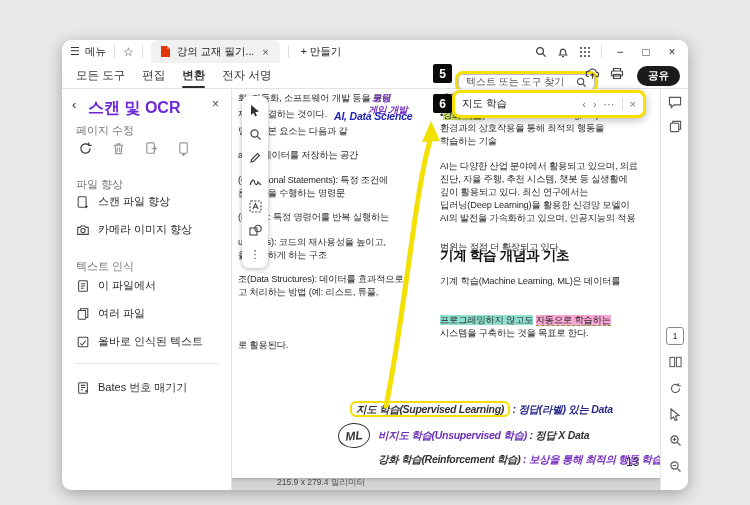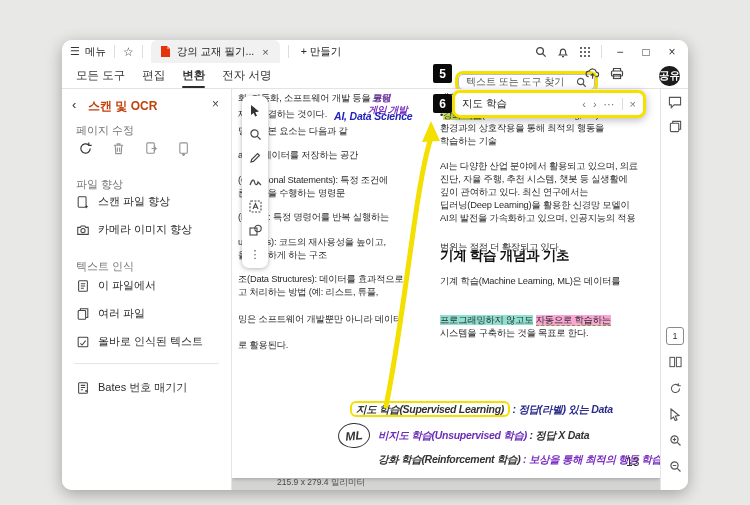--- a/index.html
+++ b/index.html
@@ -19,27 +19,27 @@
 .tb-right{margin-left:auto;display:flex;align-items:center;gap:10px}
 .win-ctl{font-size:12px;color:#333;width:16px;text-align:center}
 
 .toolbar{position:absolute;top:23px;left:0;right:0;height:26px;border-bottom:1px solid #e3e3e3;display:flex;align-items:center;padding-left:14px;gap:17px;font-size:11.5px;color:#333;background:#fff}
 .tt{padding:4px 0;position:relative}
 .tt.active{font-weight:bold}
 .tt.active::after{content:"";position:absolute;left:0;right:0;bottom:-1px;height:2px;background:#2c2c2c;border-radius:2px}
 .search-wrap{position:absolute;left:393px;top:8px;border:3px solid #f6e000;border-radius:8px;background:#fff}
 .search-field{display:flex;align-items:center;gap:12px;border:1px solid #bdbdbd;border-radius:5px;height:16px;padding:0 7px;font-size:10px;color:#555;background:#fff}
 .tb-icons{position:absolute;right:64px;top:4px;display:flex;align-items:center;gap:10px}
-.share-pill{position:absolute;right:8px;top:3px;background:#1b1b1b;color:#fff;font-size:10.5px;border-radius:11px;padding:3px 0;font-weight:bold}
+.share-pill{position:absolute;right:8px;top:3px;background:#1b1b1b;color:#fff;font-size:10.5px;border-radius:11px;padding:3px 11px;font-weight:bold}
 
 .content{position:absolute;top:49px;left:0;right:0;bottom:0}
 .panel{position:absolute;left:0;top:0;bottom:0;width:170px;background:#fff;border-right:1px solid #e4e4e4}
 .p-head{position:absolute;top:6px;left:0;right:0;height:20px}
 .p-back{position:absolute;left:10px;top:2px;font-size:13px;color:#333}
-.p-title{position:absolute;left:26px;top:3px;font-size:12px;font-weight:bold;color:#c2410c}
+.p-title{position:absolute;left:26px;top:3px;font-size:16px;font-weight:bold;color:#6d28d9}
 .p-close{position:absolute;right:12px;top:2px;font-size:12px;color:#444}
 .p-label{position:absolute;left:14px;font-size:11px;color:#767676}
 .p-item{position:absolute;left:14px;display:flex;align-items:center;gap:8px;font-size:11px;color:#2b2b2b;height:17px}
 .p-iconrow{position:absolute;left:12px;top:48px;display:flex;gap:11px}
 .p-iconrow .ib{width:22px;height:22px;display:flex;align-items:center;justify-content:center}
 .p-div{position:absolute;left:12px;right:12px;height:1px;background:#e6e6e6}
 
 .docarea{position:absolute;left:170px;right:28px;top:0;bottom:0;background:#d4d4d4;overflow:hidden}
 .page{position:absolute;left:0;top:0;width:428px;height:389px;background:#fff;box-shadow:0 1px 4px rgba(0,0,0,.25)}
 .doc-line{position:absolute;font-size:9.3px;color:#2a2a2a;white-space:nowrap;letter-spacing:-.2px}
@@ -262,34 +262,33 @@
         <div class="doc-line lcol" style="top:19px">제를 해결하는 것이다.</div>
         <div class="doc-line lcol" style="top:36px">밍의 기본 요소는 다음과 같</div>
         <div class="doc-line lcol" style="top:60px">able): 데이터를 저장하는 공간</div>
         <div class="doc-line lcol" style="top:85px">(Conditional Statements): 특정 조건에</div>
         <div class="doc-line lcol" style="top:98px">른 동작을 수행하는 명령문</div>
         <div class="doc-line lcol" style="top:122px">(Loops): 특정 명령어를 반복 실행하는</div>
         <div class="doc-line lcol" style="top:147px">unctions): 코드의 재사용성을 높이고,</div>
         <div class="doc-line lcol" style="top:160px">을 가능하게 하는 구조</div>
         <div class="doc-line lcol" style="top:184px">조(Data Structures): 데이터를 효과적으로</div>
         <div class="doc-line lcol" style="top:197px">고 처리하는 방법 (예: 리스트, 튜플,</div>
-        <div class="doc-line lcol" style="top:224px">밍은 소프트웨어 개발뿐만 아니라 데이터</div>
         <div class="doc-line lcol" style="top:250px">로 활용된다.</div>
 
         <div class="ink ink-purple" style="left:140px;top:3px">코딩</div>
         <div class="ink ink-purple" style="left:136px;top:15px">게임 개발</div>
         <div class="ink ink-blue" style="left:102px;top:21px">AI, Data Science</div>
 
         <div class="doc-line rcol" style="top:2px">데이터를 분석하고 인식하는 기술</div>
         <div class="doc-line rcol" style="top:20px"><span>•</span><span class="hl-green">강화 학습</span><span>(Reinforcement Learning, RL) :</span></div>
         <div class="doc-line rcol" style="top:33px">환경과의 상호작용을 통해 최적의 행동을</div>
         <div class="doc-line rcol" style="top:46px">학습하는 기술</div>
         <div class="doc-line rcol" style="top:71px">AI는 다양한 산업 분야에서 활용되고 있으며, 의료</div>
         <div class="doc-line rcol" style="top:84px">진단, 자율 주행, 추천 시스템, 챗봇 등 실생활에</div>
-        <div class="doc-line rcol" style="top:97px">깊이 관여하고 있다. 최신 연구에서는</div>
+        <div class="doc-line rcol" style="top:97px">깊이 활용되고 있다. 최신 연구에서는</div>
         <div class="doc-line rcol" style="top:110px">딥러닝(Deep Learning)을 활용한 신경망 모델이</div>
         <div class="doc-line rcol" style="top:123px">AI의 발전을 가속화하고 있으며, 인공지능의 적용</div>
         <div class="doc-line rcol" style="top:152px">범위는 점점 더 확장되고 있다.</div>
 
         <div class="doc-heading" style="top:158px">기계 학습 개념과 기초</div>
 
         <div class="doc-line rcol" style="top:186px">기계 학습(Machine Learning, ML)은 데이터를</div>
         <div class="doc-line rcol" style="top:225px"><span class="hl-cyan">프로그래밍하지 않고도</span><span>&nbsp;</span><span class="hl-ul">자동으로 학습하는</span></div>
         <div class="doc-line rcol" style="top:238px">시스템을 구축하는 것을 목표로 한다.</div>
 

